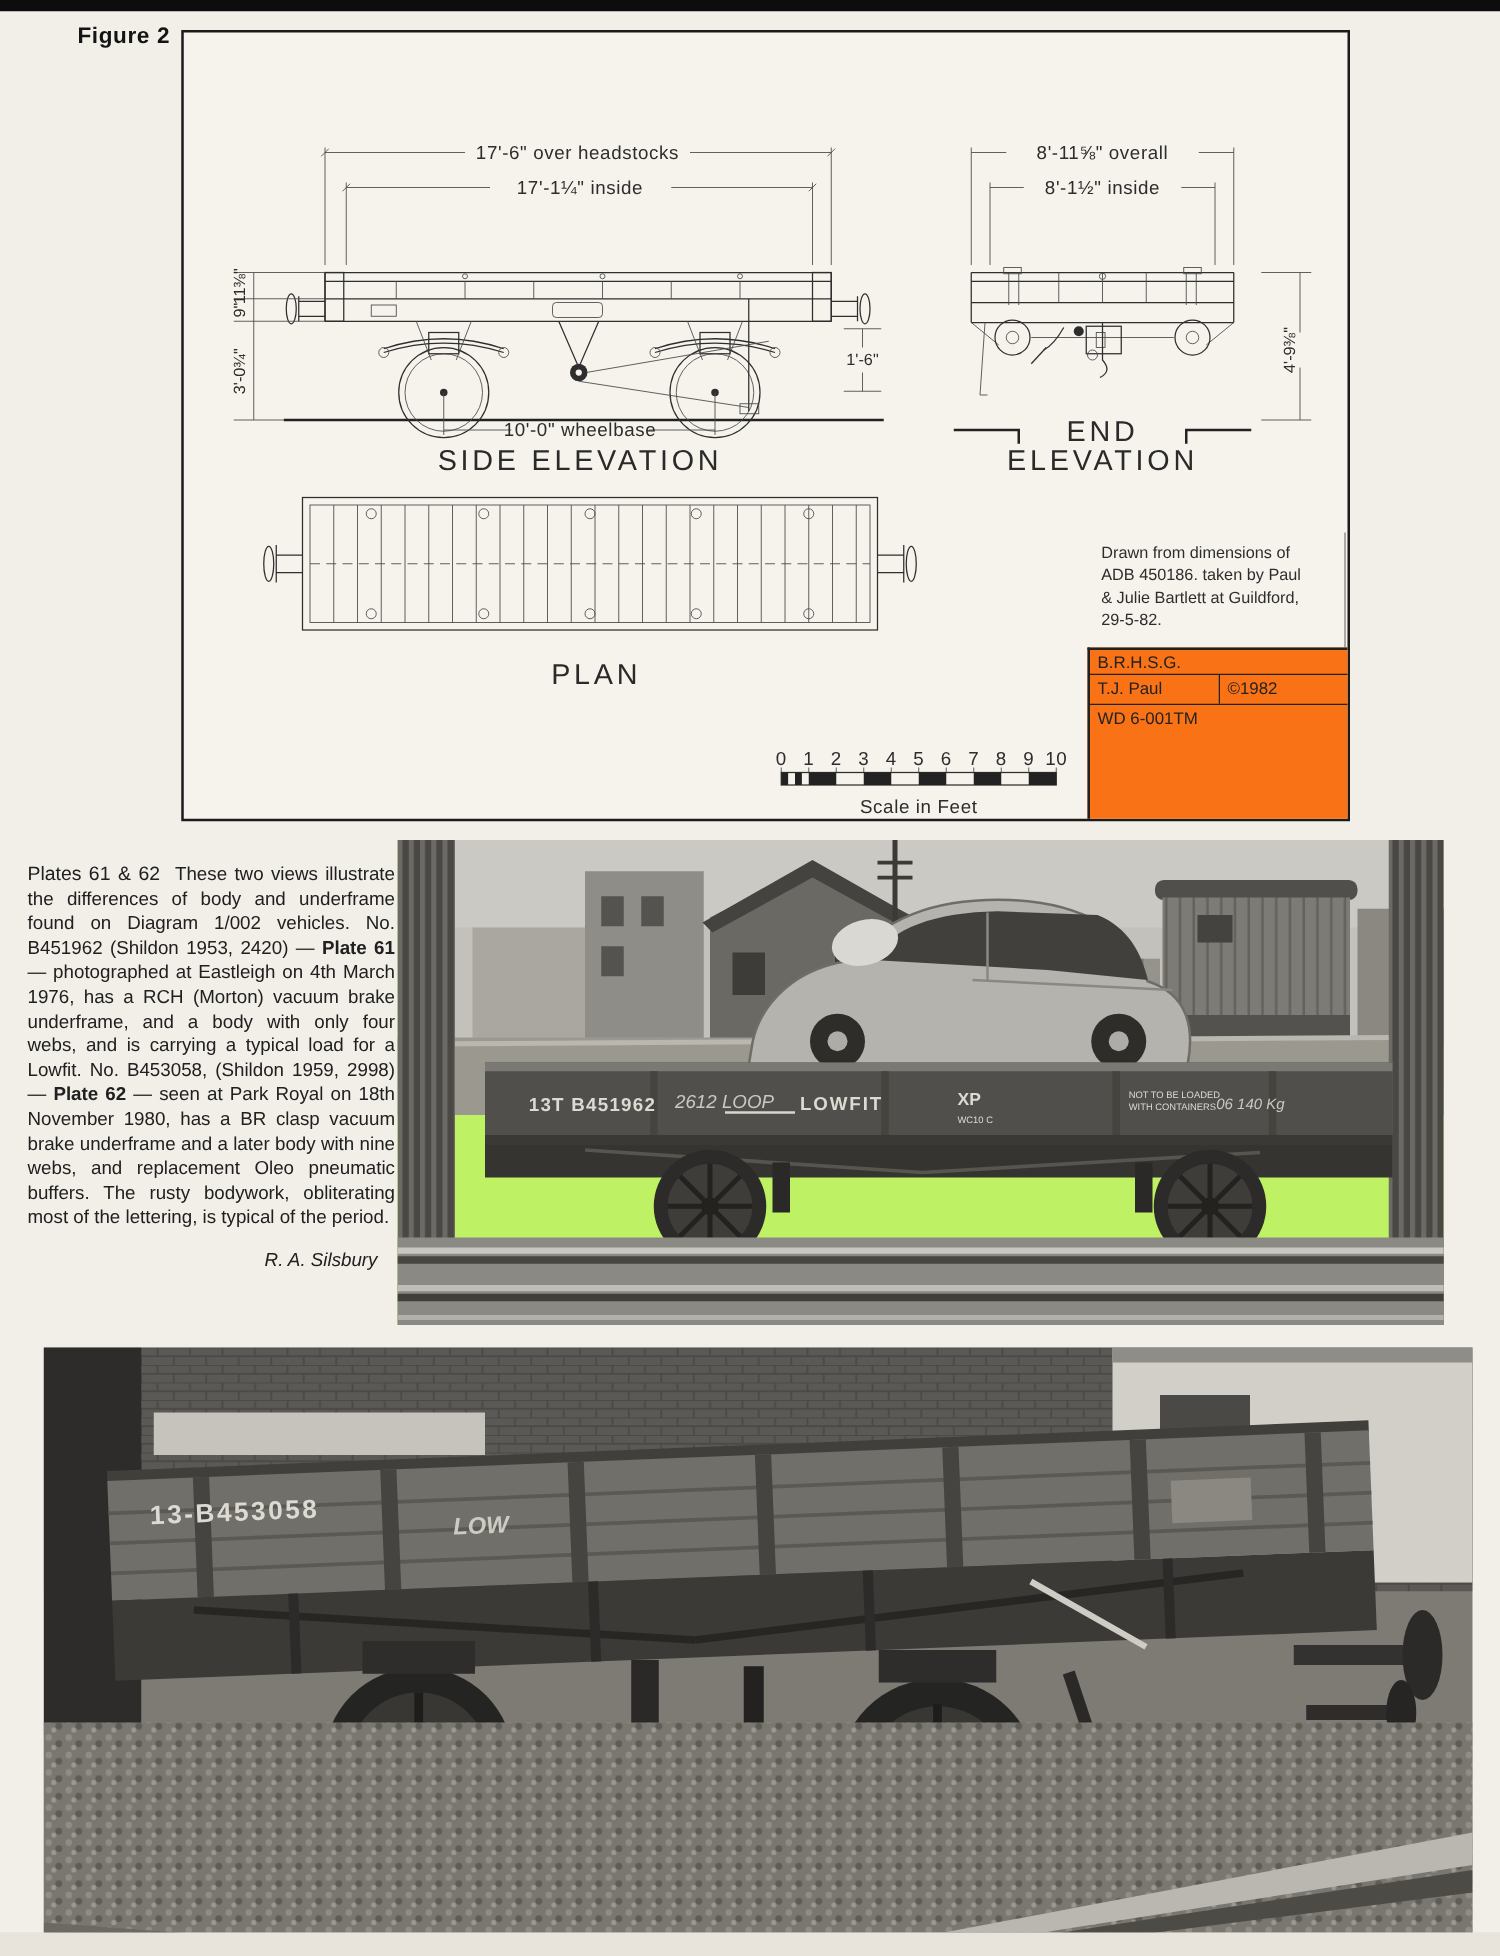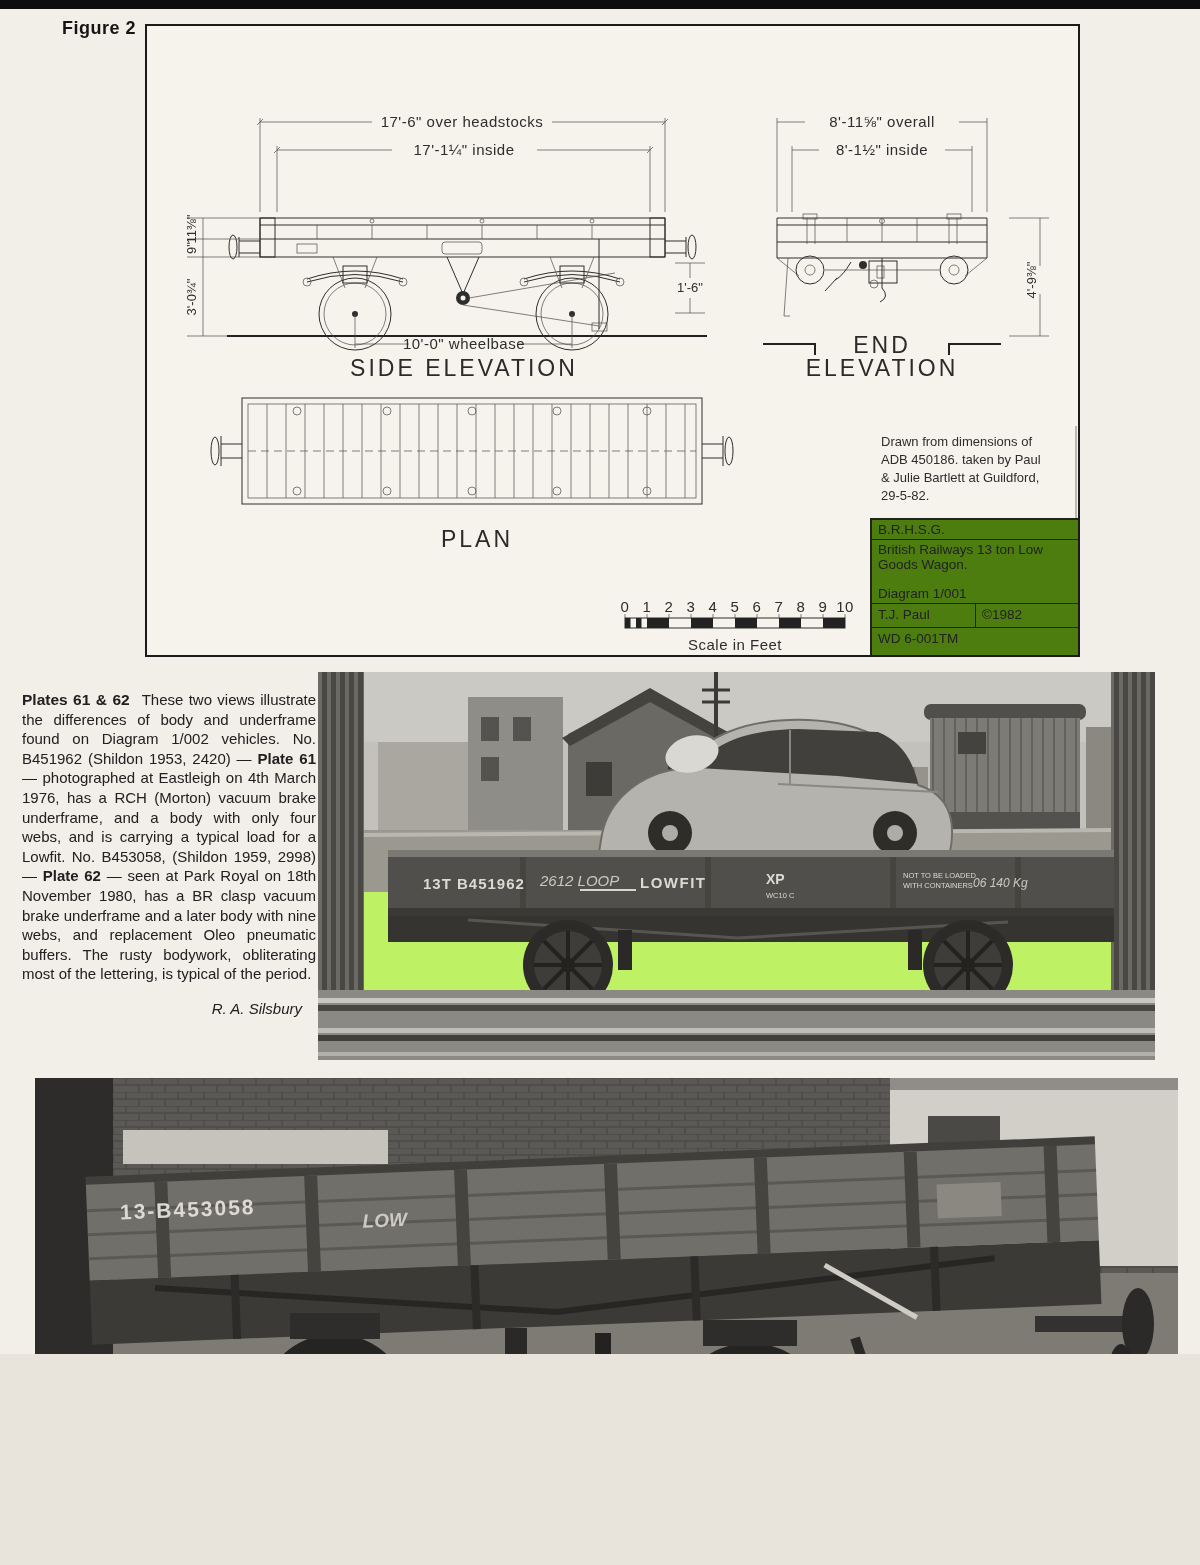--- a/index.html
+++ b/index.html
@@ -1,48 +1,48 @@
 <!DOCTYPE html>
 <html><head>
 <meta charset="utf-8">
 <style>
   html,body{margin:0;padding:0;background:#e8e4dc;}
-  #page{position:relative;width:1200px;height:1354px;background:#f2efe8;overflow:hidden;
+  #page{position:relative;width:1200px;height:1546px;background:#f2efe8;overflow:hidden;
         font-family:"Liberation Sans",sans-serif;color:#1d1d1d;}
   .abs{position:absolute;}
   #top-scan-bar{left:0;top:0;width:1200px;height:9px;background:#0d0d0d;}
   #figure-label{left:62px;top:18px;font-size:18px;font-weight:bold;letter-spacing:.5px;color:#141414;}
 
   
   #drawing-frame{left:145px;top:24px;width:935px;height:633px;border:2px solid #1b1b1b;
                  background:#f6f3ec;box-sizing:border-box;}
   #drawing-svg{position:absolute;left:0;top:0;}
   .dln{stroke:#2e2e2e;stroke-width:1;fill:none;}
   .dthin{stroke:#4a4a4a;stroke-width:.7;fill:none;}
   .dthick{stroke:#222;stroke-width:2;fill:none;}
   text.dt{font-family:"Liberation Sans",sans-serif;font-size:15px;fill:#2d2d2d;letter-spacing:.5px;}
   text.dts{font-family:"Liberation Sans",sans-serif;font-size:13px;fill:#2d2d2d;}
   text.dtl{font-family:"Liberation Sans",sans-serif;font-size:23px;fill:#2a2a2a;letter-spacing:3px;}
   text.mid{text-anchor:middle;}
 
   
   #title-block{right:0;bottom:0;width:208px;height:137px;border-left:2px solid #222;border-top:2px solid #222;
-               box-sizing:border-box;background:#4d7c0f;font-size:13.5px;color:#222;margin-left:28px;}
+               box-sizing:border-box;background:#f97316;font-size:13.5px;color:#222;margin-left:28px;}
   .tb-row{border-bottom:1.5px solid #222;padding:2px 6px;box-sizing:border-box;}
   #tb-big{height:64px;display:flex;flex-direction:column;}
   #tb-diagram{margin-top:auto;}
   #tb-author-row{display:flex;padding:0;height:24px;}
   #tb-author{width:104px;border-right:1.5px solid #222;padding:3px 6px;box-sizing:border-box;}
   #tb-copy{padding:3px 6px;text-align:right;}
   #tb-ref{border-bottom:none;height:22px;padding:3px 6px;}
 
   
   #caption{left:22px;top:690px;width:294px;font-size:15px;line-height:19.6px;text-align:justify;color:#202020;}
   #caption .cap-b{font-weight:bold;}
-  #cap-heading{font-weight:bold;font-size:15.5px;margin-right:12px;}
+  #cap-heading{font-weight:normal;font-size:15.5px;margin-right:12px;}
   #cap-credit{display:block;text-align:right;font-style:italic;padding-right:14px;margin-top:15px;}
 
   
   #photo1{left:318px;top:672px;width:837px;height:388px;background:#bef264;}
   #photo2{left:35px;top:1078px;width:1143px;height:487px;background:#7d7b74;}
   .ph-text{font-family:"Liberation Sans",sans-serif;fill:#dcdad2;}
   .chalk{font-style:italic;fill:#d8d6ce;opacity:.9;}
 </style>
 </head>
 <body>
@@ -207,25 +207,20 @@
         <text class="dts" x="734" y="420" font-size="14.5">Drawn from dimensions of</text>
         <text class="dts" x="734" y="438" font-size="14.5">ADB 450186. taken by Paul</text>
         <text class="dts" x="734" y="456" font-size="14.5">&amp; Julie Bartlett at Guildford,</text>
         <text class="dts" x="734" y="474" font-size="14.5">29-5-82.</text>
         <path class="dthin" d="M929 400 V492"></path>
       </g>
     </svg>
 
     <div class="abs" id="title-block">
       <div class="tb-row">B.R.H.S.G.</div>
-      <div class="tb-row" id="tb-big">
-        <div>British Railways 13 ton Low</div>
-        <div>Goods Wagon.</div>
-        <div id="tb-diagram">Diagram 1/001</div>
-      </div>
       <div class="tb-row" id="tb-author-row">
         <div id="tb-author">T.J. Paul</div>
         <div id="tb-copy">©1982</div>
       </div>
       <div class="tb-row" id="tb-ref">WD 6-001TM</div>
     </div>
   </div>
 
   <div class="abs" id="caption">
     <span id="cap-heading">Plates 61 &amp; 62</span><span>These two views illustrate the differences of body and underframe found on Diagram 1/002 vehicles. No. B451962 (Shildon 1953, 2420) — </span><span class="cap-b">Plate 61</span><span> — photographed at Eastleigh on 4th March 1976, has a RCH (Morton) vacuum brake underframe, and a body with only four webs, and is carrying a typical load for a Lowfit. No. B453058, (Shildon 1959, 2998) — </span><span class="cap-b">Plate 62</span><span> — seen at Park Royal on 18th November 1980, has a BR clasp vacuum brake underframe and a later body with nine webs, and replacement Oleo pneumatic buffers. The rusty bodywork, obliterating most of the lettering, is typical of the period.</span>

